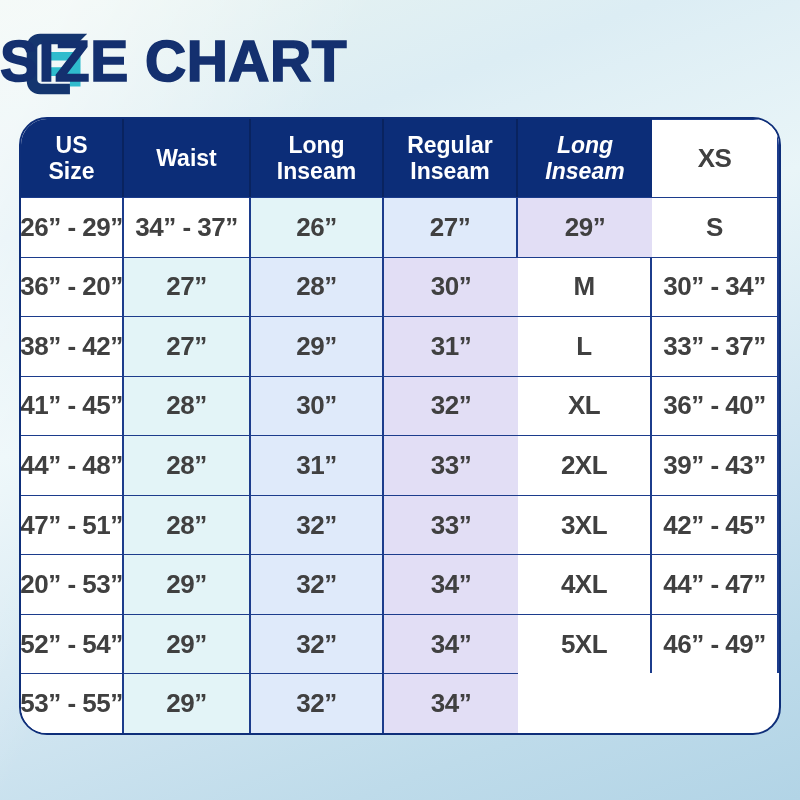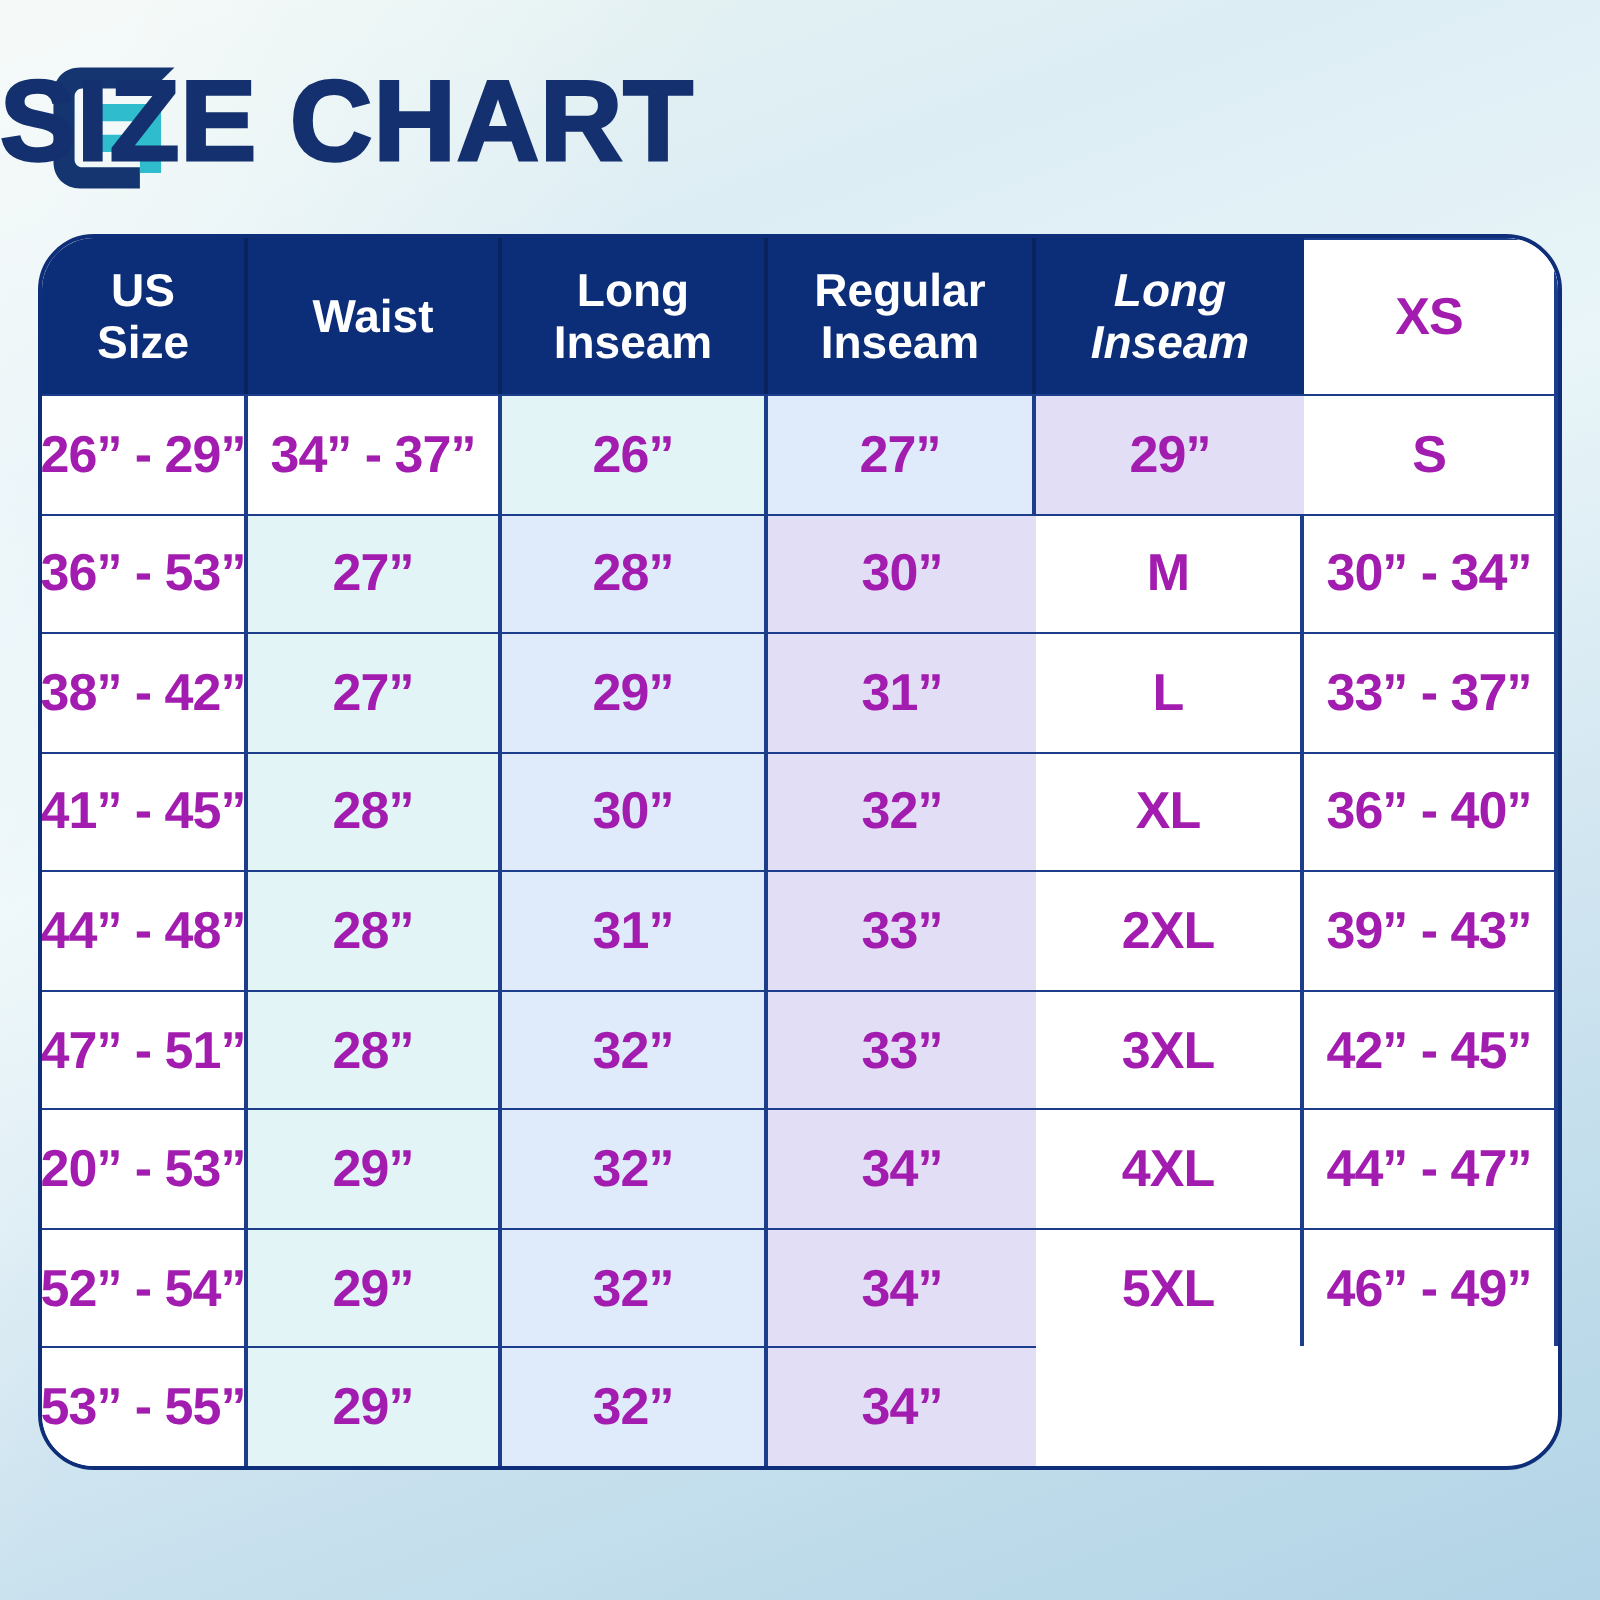--- a/index.html
+++ b/index.html
@@ -53,21 +53,21 @@
     text-align: center;
     font-weight: 700; font-size: 23px; line-height: 1.15;
     padding: 0 13px;
     border-right: 2px solid #09235f;
   }
   .hcell.lastcol { border-right: none; font-style: italic; }
   .cell {
     display: flex; align-items: center; justify-content: center;
     font-weight: 700; font-size: 26px;
     letter-spacing: -0.5px;
-    color: #a21caf;
+    color: #404040;
     background: #ffffff;
     border-right: 2px solid #1c3c8c;
     border-top: 1.5px solid #1c3c8c;
     white-space: nowrap;
   }
   .cell.c3 { background: #e3f4f7; }
   .cell.c4 { background: #dfeafa; }
   .cell.c5 { background: #e2def5; border-right: none; }
 </style>
 </head>
@@ -91,21 +91,21 @@
     <div class="hcell c5 lastcol">Long Inseam</div>
 
     <div class="cell c0">XS</div>
     <div class="cell c1">26” - 29”</div>
     <div class="cell c2">34” - 37”</div>
     <div class="cell c3">26”</div>
     <div class="cell c4">27”</div>
     <div class="cell c5">29”</div>
 
     <div class="cell c0">S</div>
-    <div class="cell c2">36” - 53”</div>
+    <div class="cell c2">36” - 20”</div>
     <div class="cell c3">27”</div>
     <div class="cell c4">28”</div>
     <div class="cell c5">30”</div>
 
     <div class="cell c0">M</div>
     <div class="cell c1">30” - 34”</div>
     <div class="cell c2">38” - 42”</div>
     <div class="cell c3">27”</div>
     <div class="cell c4">29”</div>
     <div class="cell c5">31”</div>

